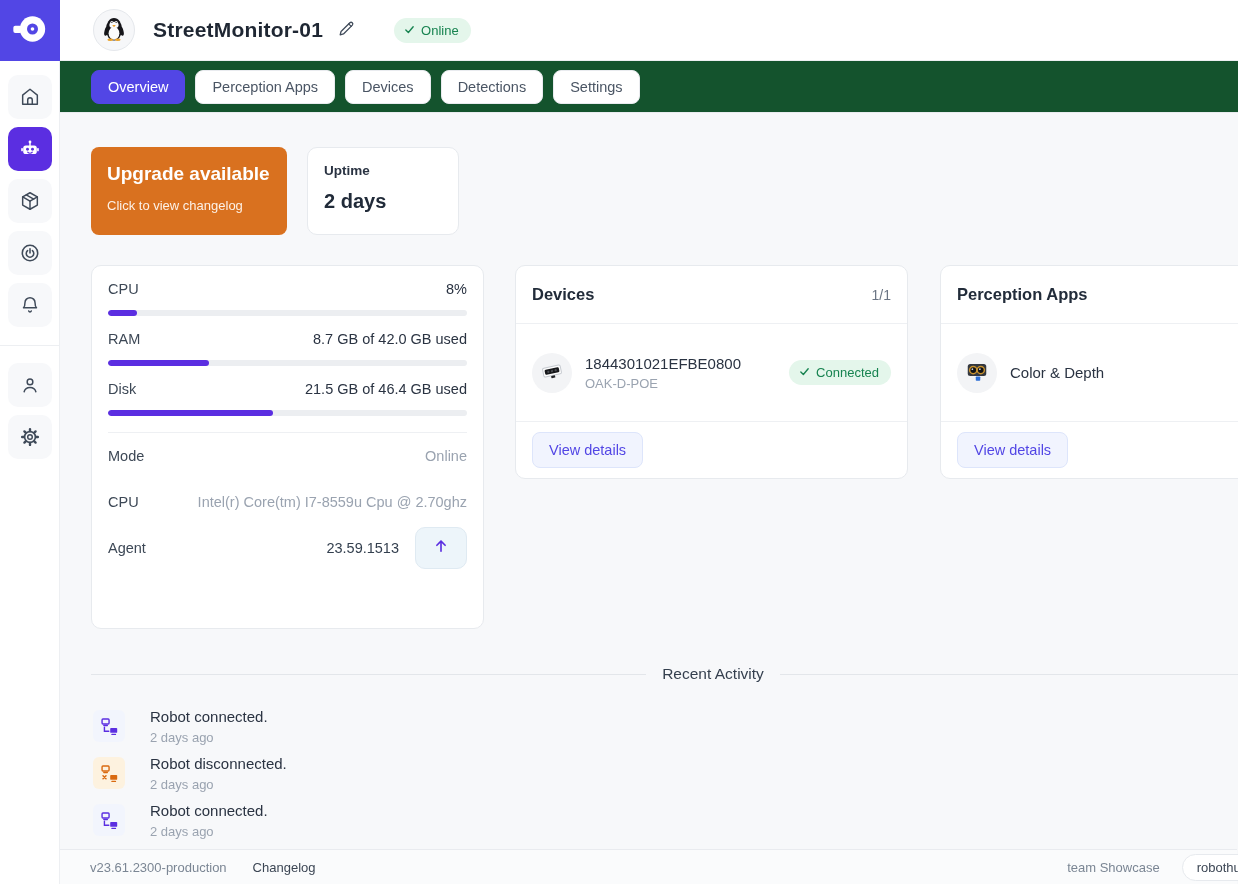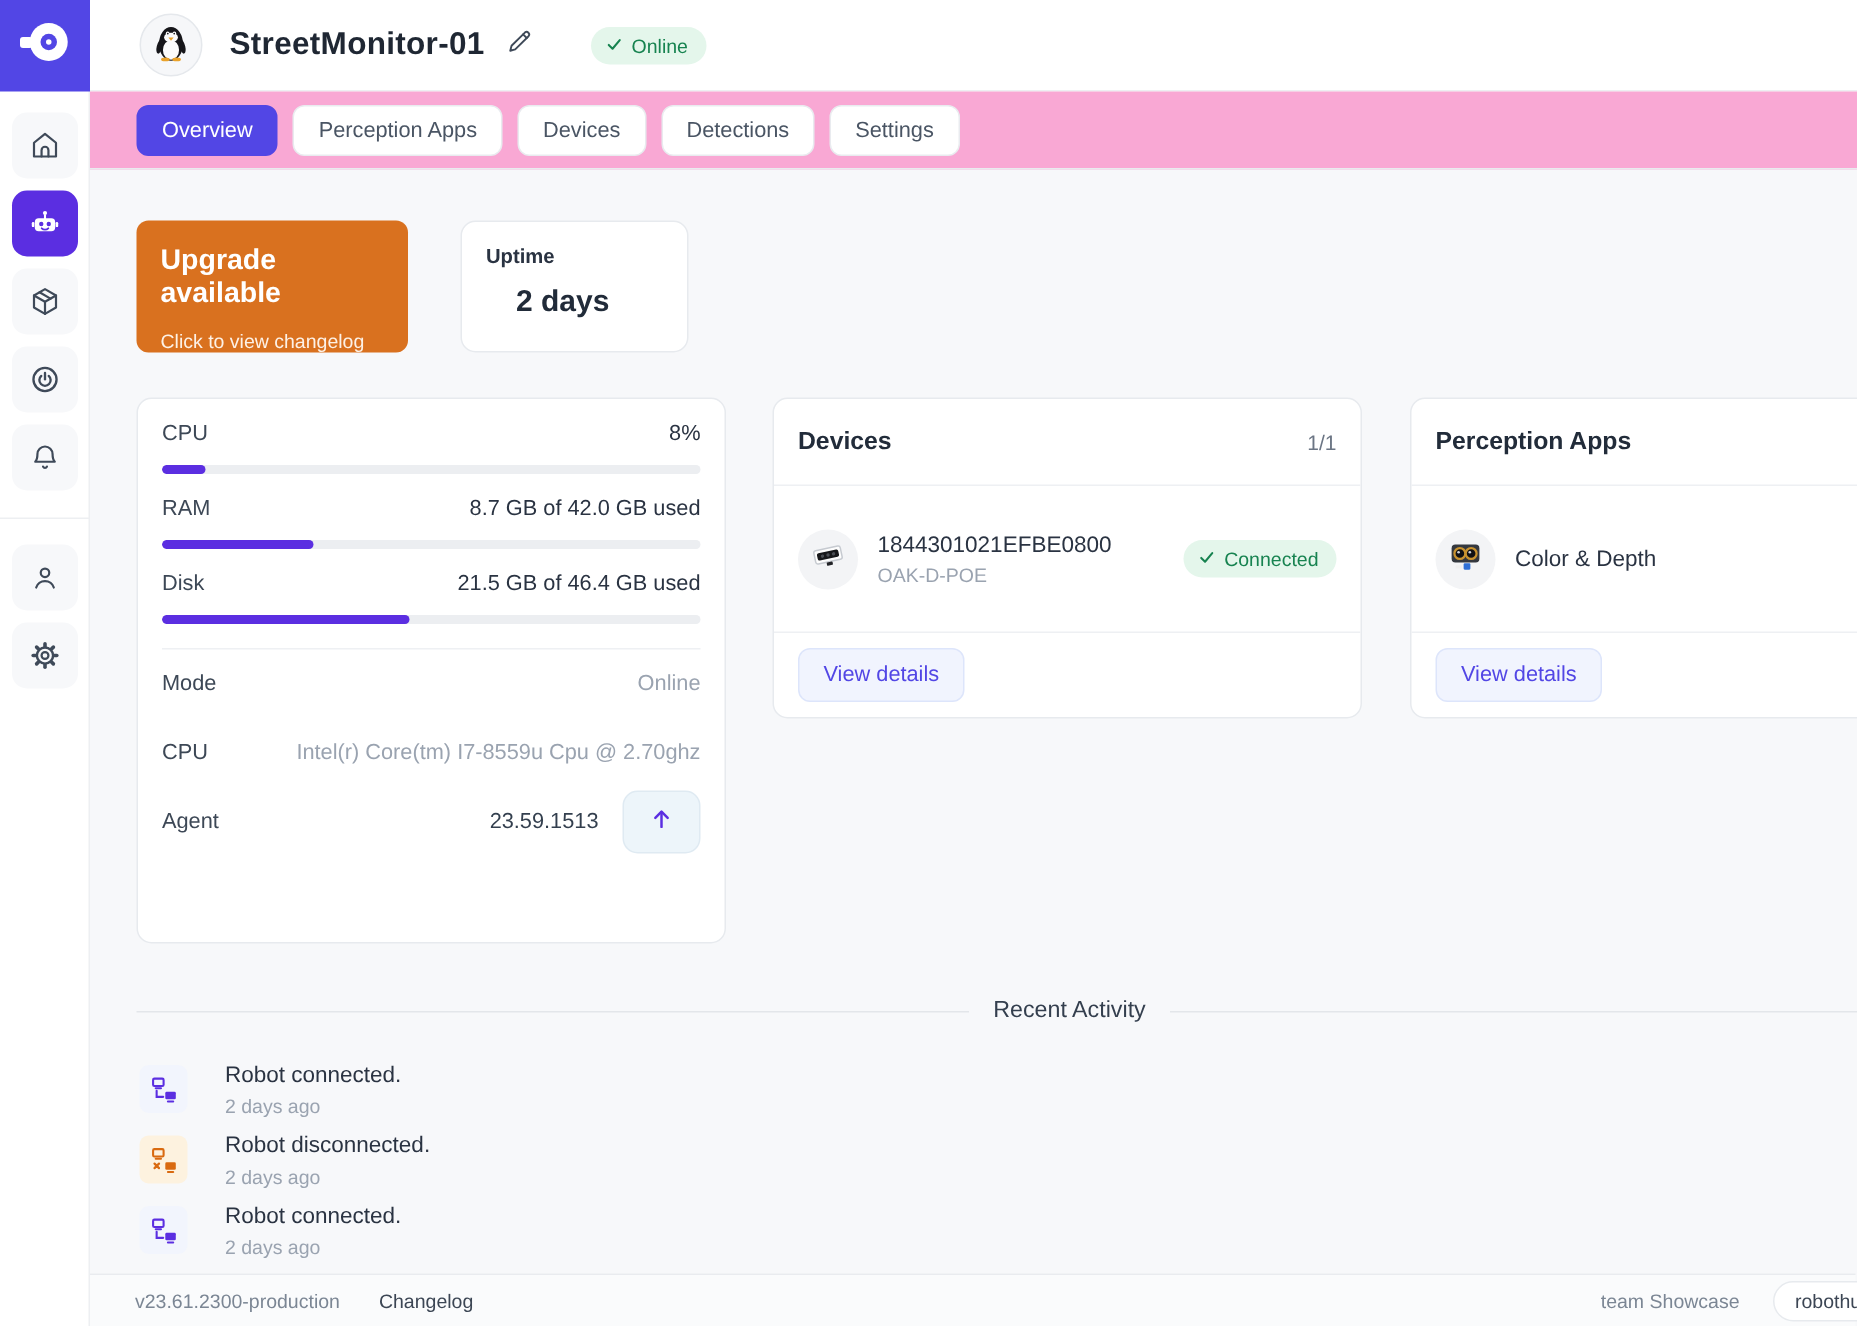--- a/index.html
+++ b/index.html
@@ -16,34 +16,34 @@
   .side-divider { position:absolute; left:0; top:345px; width:60px; height:1px; background:#edeff2; }
 
   
   .topbar { position:absolute; left:60px; top:0; width:1178px; height:61px; background:#fff; border-bottom:1px solid #edeff2; display:flex; align-items:center; z-index:20; }
   .avatar { width:42px; height:42px; border-radius:50%; background:#f6f7f9; border:1px solid #e5e8ec; margin-left:33px; display:flex; align-items:center; justify-content:center; overflow:hidden; }
   .robot-title { font-size:21px; font-weight:700; color:#1f2733; margin-left:18px; letter-spacing:.2px; }
   .edit-btn { margin-left:14px; display:flex; align-items:center; cursor:pointer; }
   .status-badge { margin-left:38px; background:#e4f6eb; color:#178350; font-size:13px; font-weight:500; border-radius:999px; padding:5px 12px 5px 10px; display:flex; align-items:center; gap:6px; }
 
   
-  .tabbar { position:absolute; left:60px; top:61px; width:1178px; height:52px; background:#f9a8d4; border-bottom:1px solid #e9ebef; display:flex; align-items:center; gap:10px; padding-left:31px; z-index:20; }
+  .tabbar { position:absolute; left:60px; top:61px; width:1178px; height:52px; background:#14532d; border-bottom:1px solid #e9ebef; display:flex; align-items:center; gap:10px; padding-left:31px; z-index:20; }
   .tab { font-size:14.5px; color:#4a5564; background:#fff; border:1px solid #e9ebef; border-radius:8px; padding:8px 16px; cursor:pointer; font-weight:400; }
   .tab.active { background:#5246e5; border-color:#5246e5; color:#fff; font-weight:500; }
 
   
   .content { position:absolute; left:60px; top:113px; width:1178px; height:736px; background:#f7f8fa; overflow:hidden; }
   .card { position:absolute; background:#fff; border:1px solid #e7eaee; border-radius:10px; }
 
-  .upgrade-card { position:absolute; left:31px; top:34px; width:181px; height:88px; background:#d9711f; border-radius:8px; padding:16px; cursor:pointer; }
+  .upgrade-card { position:absolute; left:31px; top:34px; width:196px; height:88px; background:#d9711f; border-radius:8px; padding:16px; cursor:pointer; }
   .upgrade-title { color:#fff; font-size:19px; font-weight:700; }
   .upgrade-sub { color:#fdf1e6; font-size:13px; font-weight:500; margin-top:13px; }
   .uptime-card { left:247px; top:34px; width:152px; height:88px; padding:15px 16px; }
   .uptime-label { font-size:13.5px; font-weight:600; color:#2a3342; }
-  .uptime-value { font-size:20px; font-weight:700; color:#212b39; margin-top:12px;margin-left:20px; }
+  .uptime-value { font-size:20px; font-weight:700; color:#212b39; margin-top:12px; }
 
   
   .stats-card { left:31px; top:152px; width:393px; height:364px; padding:0 16px; }
   .meter { margin-top:15px; }
   .meter-head { display:flex; justify-content:space-between; align-items:baseline; }
   .meter-label { font-size:14.5px; color:#3d4856; }
   .meter-value { font-size:14.5px; color:#2a3342; }
   .meter-track { margin-top:13px; height:6px; border-radius:3px; background:#eceef1; overflow:hidden; }
   .meter-fill { height:6px; border-radius:3px; background:#5b2ee1; }
   .stats-divider { margin-top:16px; height:1px; background:#eef0f3; }

